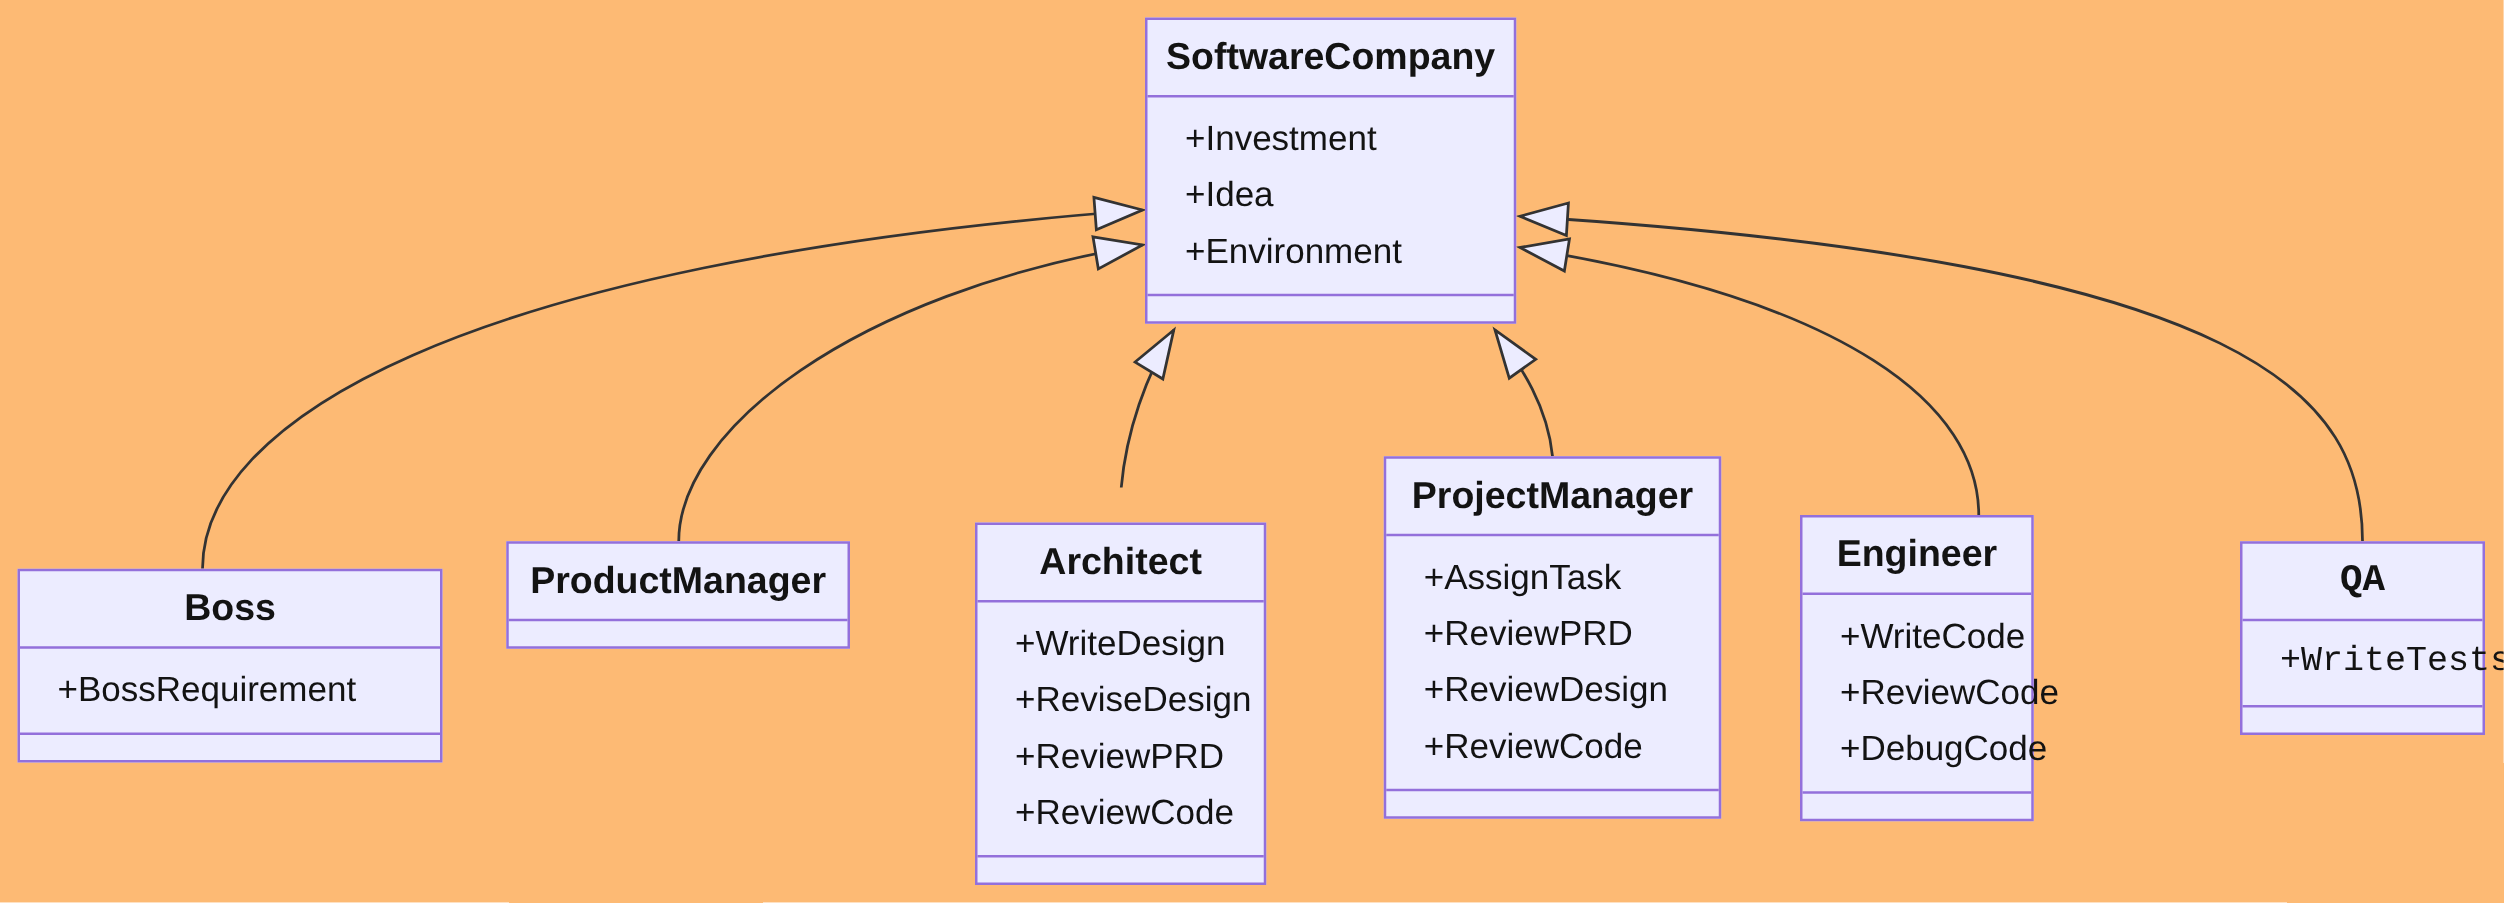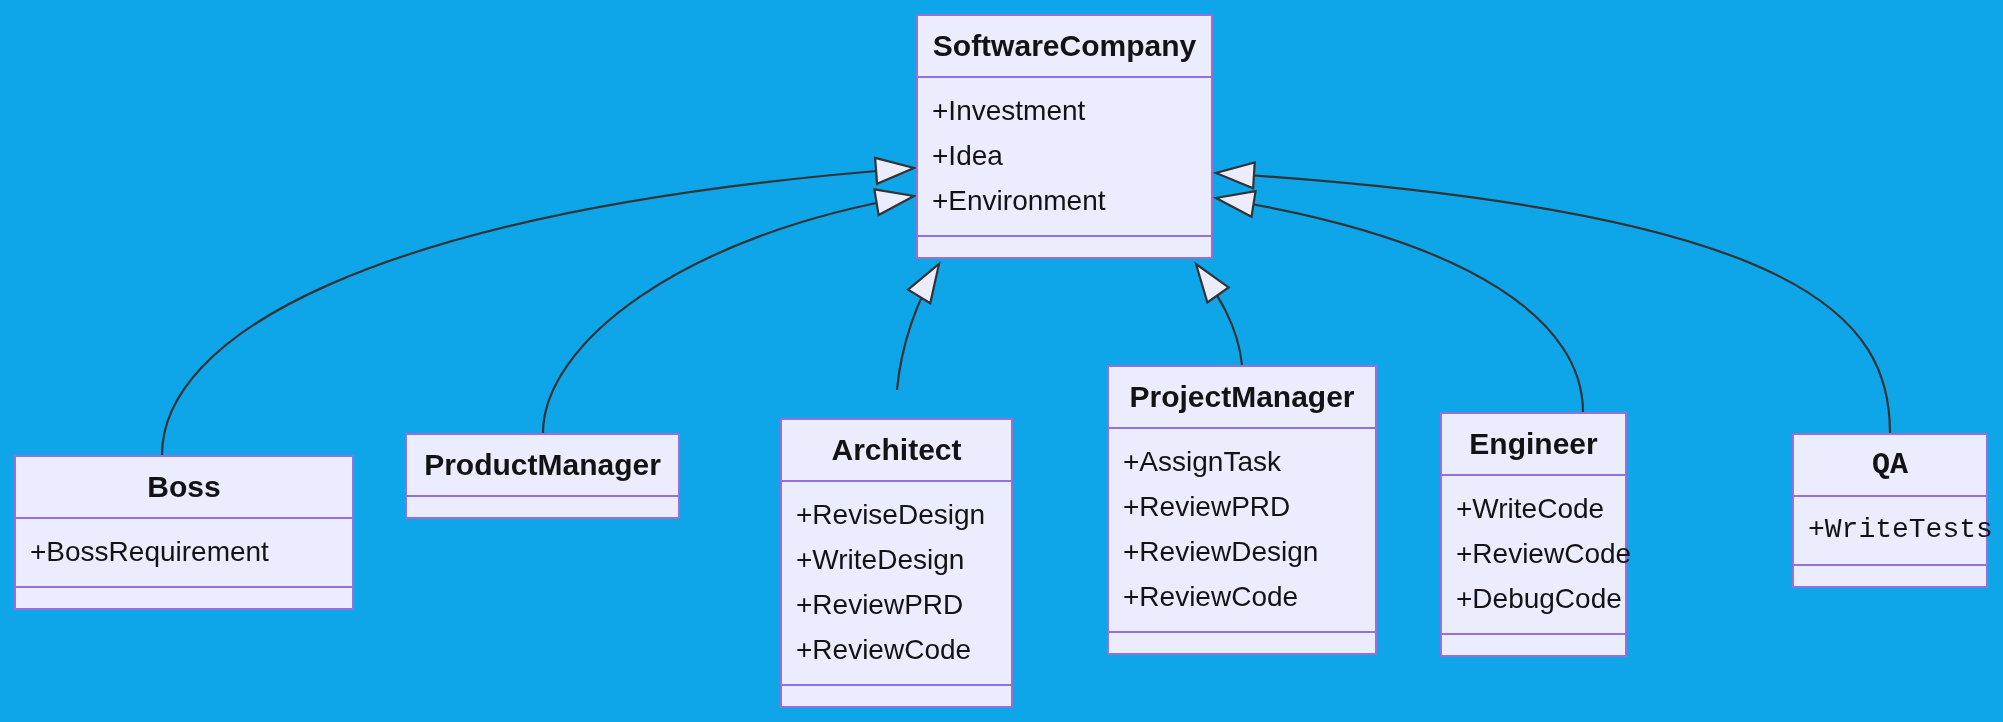--- a/index.html
+++ b/index.html
@@ -5,21 +5,21 @@
   html, body {
     margin: 0;
     padding: 0;
     background: #ffffff;
     font-family: "Liberation Sans", "DejaVu Sans", sans-serif;
   }
   .diagram {
     position: relative;
     width: 2003px;
     height: 722px;
-    background: #0ea5e9;
+    background: #fdba74;
     overflow: hidden;
   }
   svg.edges {
     position: absolute;
     left: 0;
     top: 0;
     width: 2003px;
     height: 722px;
   }
   .edge-path {
@@ -38,21 +38,21 @@
     height: 60px;
     display: flex;
     align-items: center;
     justify-content: center;
     font-weight: bold;
     font-size: 30px;
     white-space: nowrap;
     border-bottom: 2px solid #9370DB;
   }
   .uml-members {
-    padding: 10px 0 12px 0;
+    padding: 10px 0 12px 16px;
     border-bottom: 2px solid #9370DB;
   }
   .uml-member {
     height: 45px;
     line-height: 45px;
     padding-left: 14px;
     font-size: 28px;
     white-space: nowrap;
   }
   .uml-footer {
@@ -105,22 +105,22 @@
   </div>
 
   <div class="uml-class pos-productmanager">
     <div class="uml-title">ProductManager</div>
     <div class="uml-footer"></div>
   </div>
 
   <div class="uml-class pos-architect">
     <div class="uml-title">Architect</div>
     <div class="uml-members">
+      <div class="uml-member">+WriteDesign</div>
       <div class="uml-member">+ReviseDesign</div>
-      <div class="uml-member">+WriteDesign</div>
       <div class="uml-member">+ReviewPRD</div>
       <div class="uml-member">+ReviewCode</div>
     </div>
     <div class="uml-footer"></div>
   </div>
 
   <div class="uml-class pos-projectmanager">
     <div class="uml-title">ProjectManager</div>
     <div class="uml-members">
       <div class="uml-member">+AssignTask</div>

